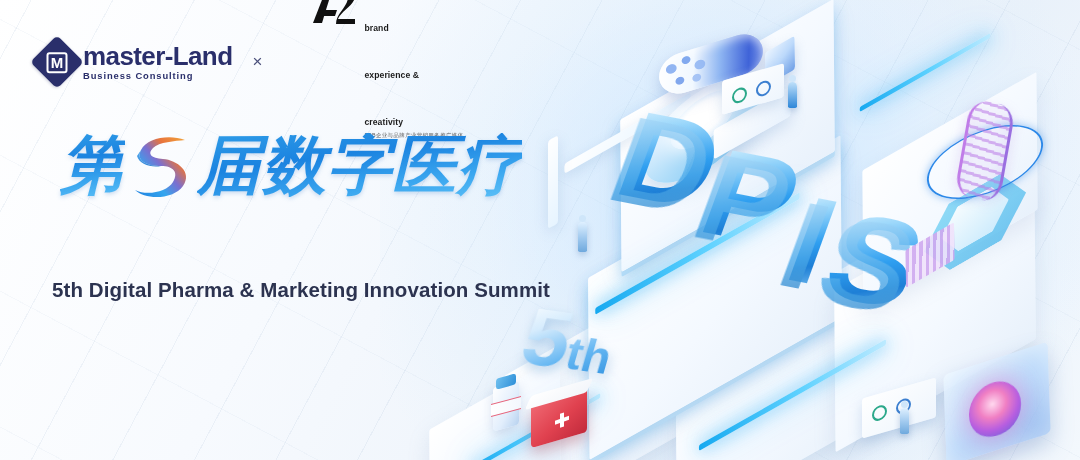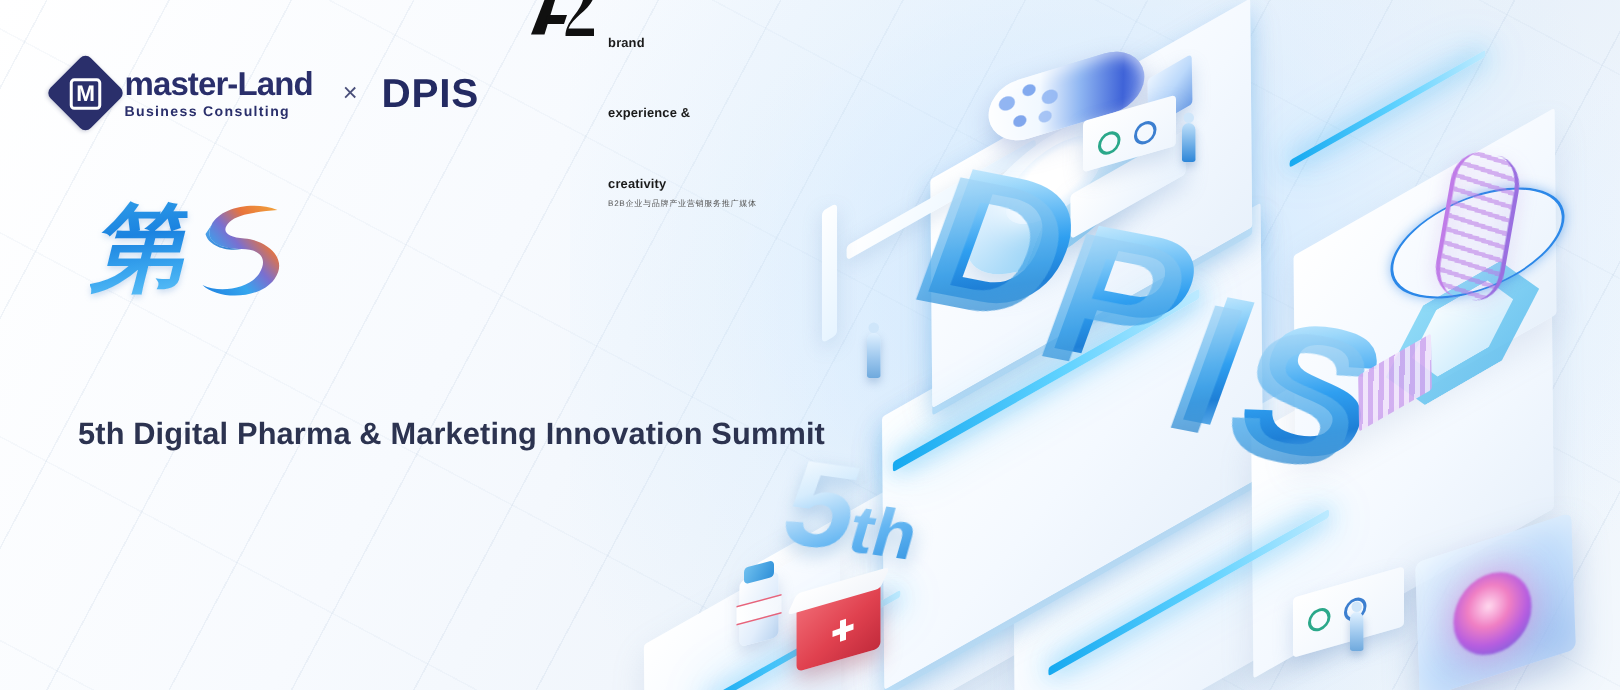--- a/index.html
+++ b/index.html
@@ -49,21 +49,21 @@
   }
   .ml-diamond .mbox{
     transform:rotate(-45deg);
     width:21px; height:21px; border:2.4px solid #ffffff; border-radius:3px;
     display:flex; align-items:center; justify-content:center;
     font-weight:bold; font-size:15px; color:#ffffff; line-height:1;
     font-family:"Liberation Sans", sans-serif;
   }
   .ml-words{ display:flex; flex-direction:column; line-height:1; }
   .ml-main{
-    font-size:22px; font-weight:bold; color:#2a2f6b;
+    font-size:26px; font-weight:bold; color:#2a2f6b;
     letter-spacing:-.6px; font-family:"Liberation Sans", sans-serif;
   }
   .ml-sub{
     font-size:9.4px; font-weight:bold; color:#2a2f6b;
     letter-spacing:.9px; text-align:left; margin-top:2px;
   }
   .x-mark{
     font-size:17px; color:#4a4f7a; margin:0 16px 0 20px; font-weight:400;
   }
   .dpis-word{
@@ -448,21 +448,20 @@
         <span class="mbox">M</span>
       </div>
       <div class="ml-words">
         <span class="ml-main">master-Land</span>
         <span class="ml-sub">Business Consulting</span>
       </div>
     </div>
 
     <span class="x-mark">×</span>
 
-    <span class="dpis-word">DPIS</span>
 
     <div class="a2-lockup">
       <div class="a2-mark">
         <svg width="46" height="40" viewBox="0 0 46 40" aria-hidden="true">
           <path d="M2 38 L16 2 L22 2 L11 38 Z" fill="#101010"></path>
           <path d="M13 25 L26 25 L24 31 L11 31 Z" fill="#101010"></path>
           <path d="M26 9 C26 2, 44 1, 44 11 C44 20, 30 26, 27 34 L44 34 L44 39 L25 39 C25 28, 37 22, 37 12 C37 6, 31 7, 31 11 Z" fill="#101010"></path>
         </svg>
       </div>
       <div class="a2-texts">
@@ -490,18 +489,19 @@
             <linearGradient id="g5b" x1="0" y1="0" x2="1" y2="1">
               <stop offset="0%" stop-color="#2f97ea"></stop>
               <stop offset="60%" stop-color="#1b7ad6"></stop>
               <stop offset="100%" stop-color="#0f63bd"></stop>
             </linearGradient>
           </defs>
           <path d="M60 10 C44 4, 22 8, 16 20 C10 32, 24 36, 36 36 C48 36, 54 42, 48 52 C42 62, 22 66, 10 60 C20 70, 48 70, 58 56 C68 42, 52 30, 38 29 C26 28, 22 24, 28 18 C34 12, 50 11, 60 10 Z" fill="url(#g5)"></path>
           <path d="M16 20 C10 32, 24 36, 36 36 C26 38, 14 34, 12 26 Z" fill="url(#g5b)" opacity=".85"></path>
         </svg>
       </span>
+      <span class="hl-blue">届数字医疗</span>
     </div>
   </div>
 
   <div id="subtitle">5th Digital Pharma &amp; Marketing Innovation Summit</div>
 
 </div>
 
 </body></html>

